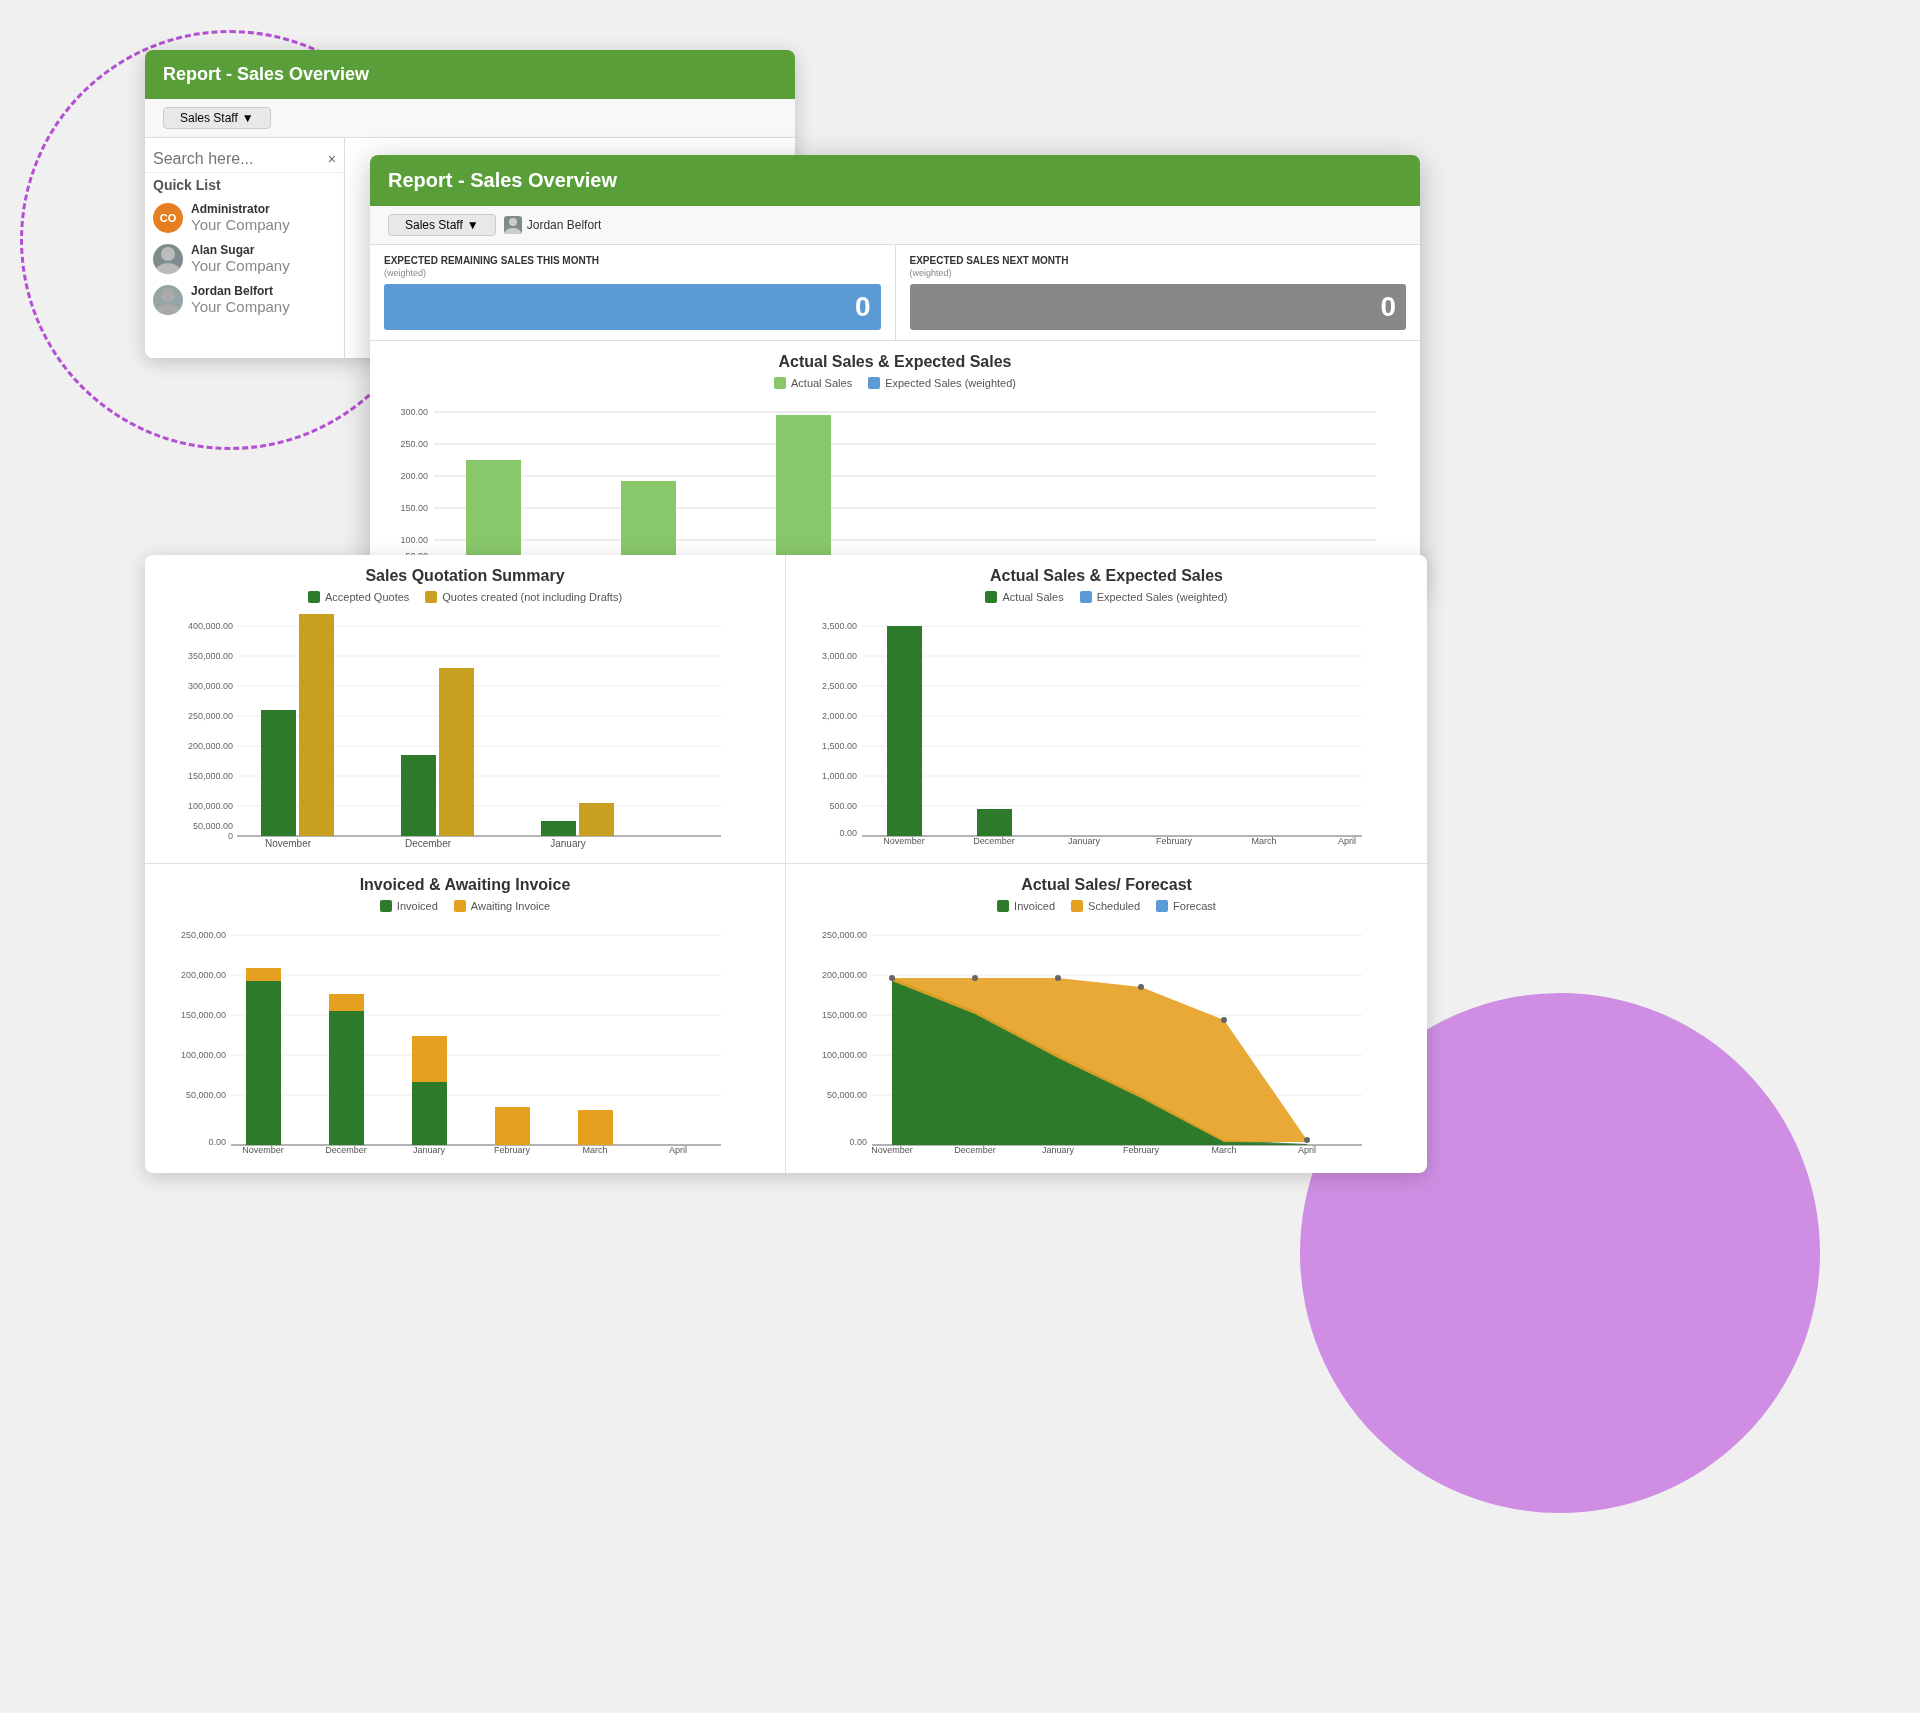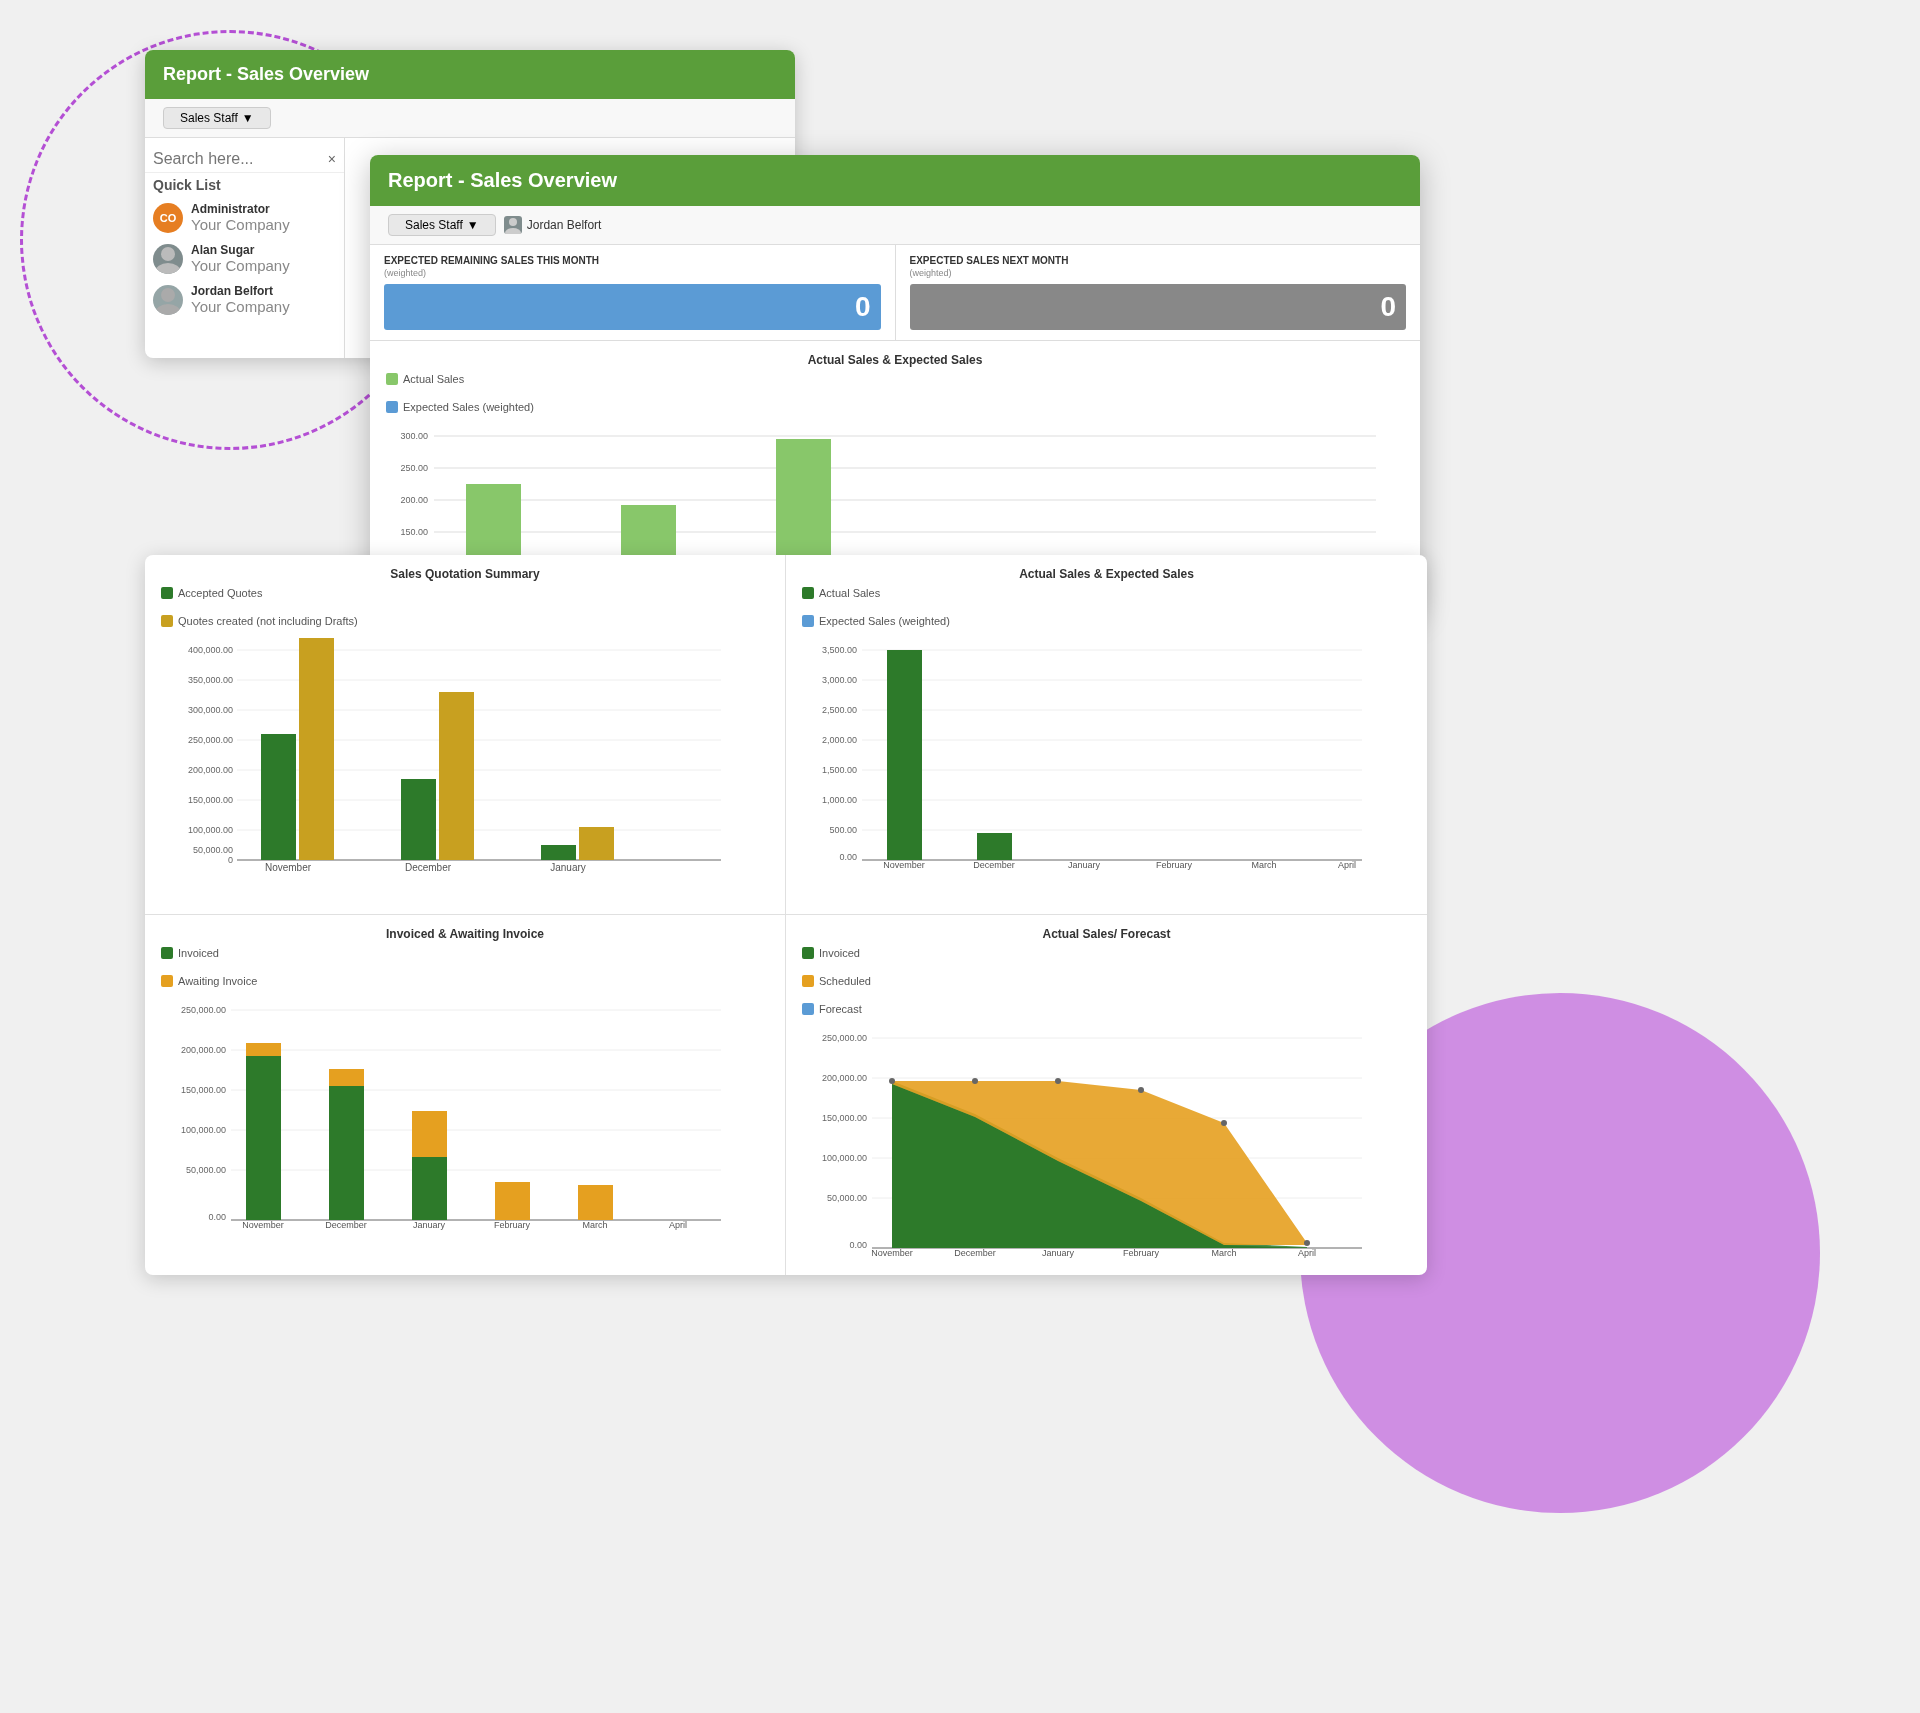--- a/index.html
+++ b/index.html
@@ -232,31 +232,30 @@
     .kpi-orange { background: #e5a020; }
     .win-rate { font-size: 11px; color: #333; margin-bottom: 4px; }
     .win-rate span { font-weight: bold; }
 
     
     .chart-area {
       padding: 12px 16px 8px 16px;
     }
     .chart-title {
       text-align: center;
-      font-size: 12px;
+      font-size: 16px;
       font-weight: bold;
       color: #333;
       margin-bottom: 6px;
     }
     .chart-legend {
       display: flex;
       justify-content: center;
       gap: 16px;
       margin-bottom: 8px;
-      flex-direction: column;
     }
     .legend-item {
       display: flex;
       align-items: center;
       gap: 5px;
       font-size: 11px;
       color: #555;
     }
     .legend-dot {
       width: 12px;

